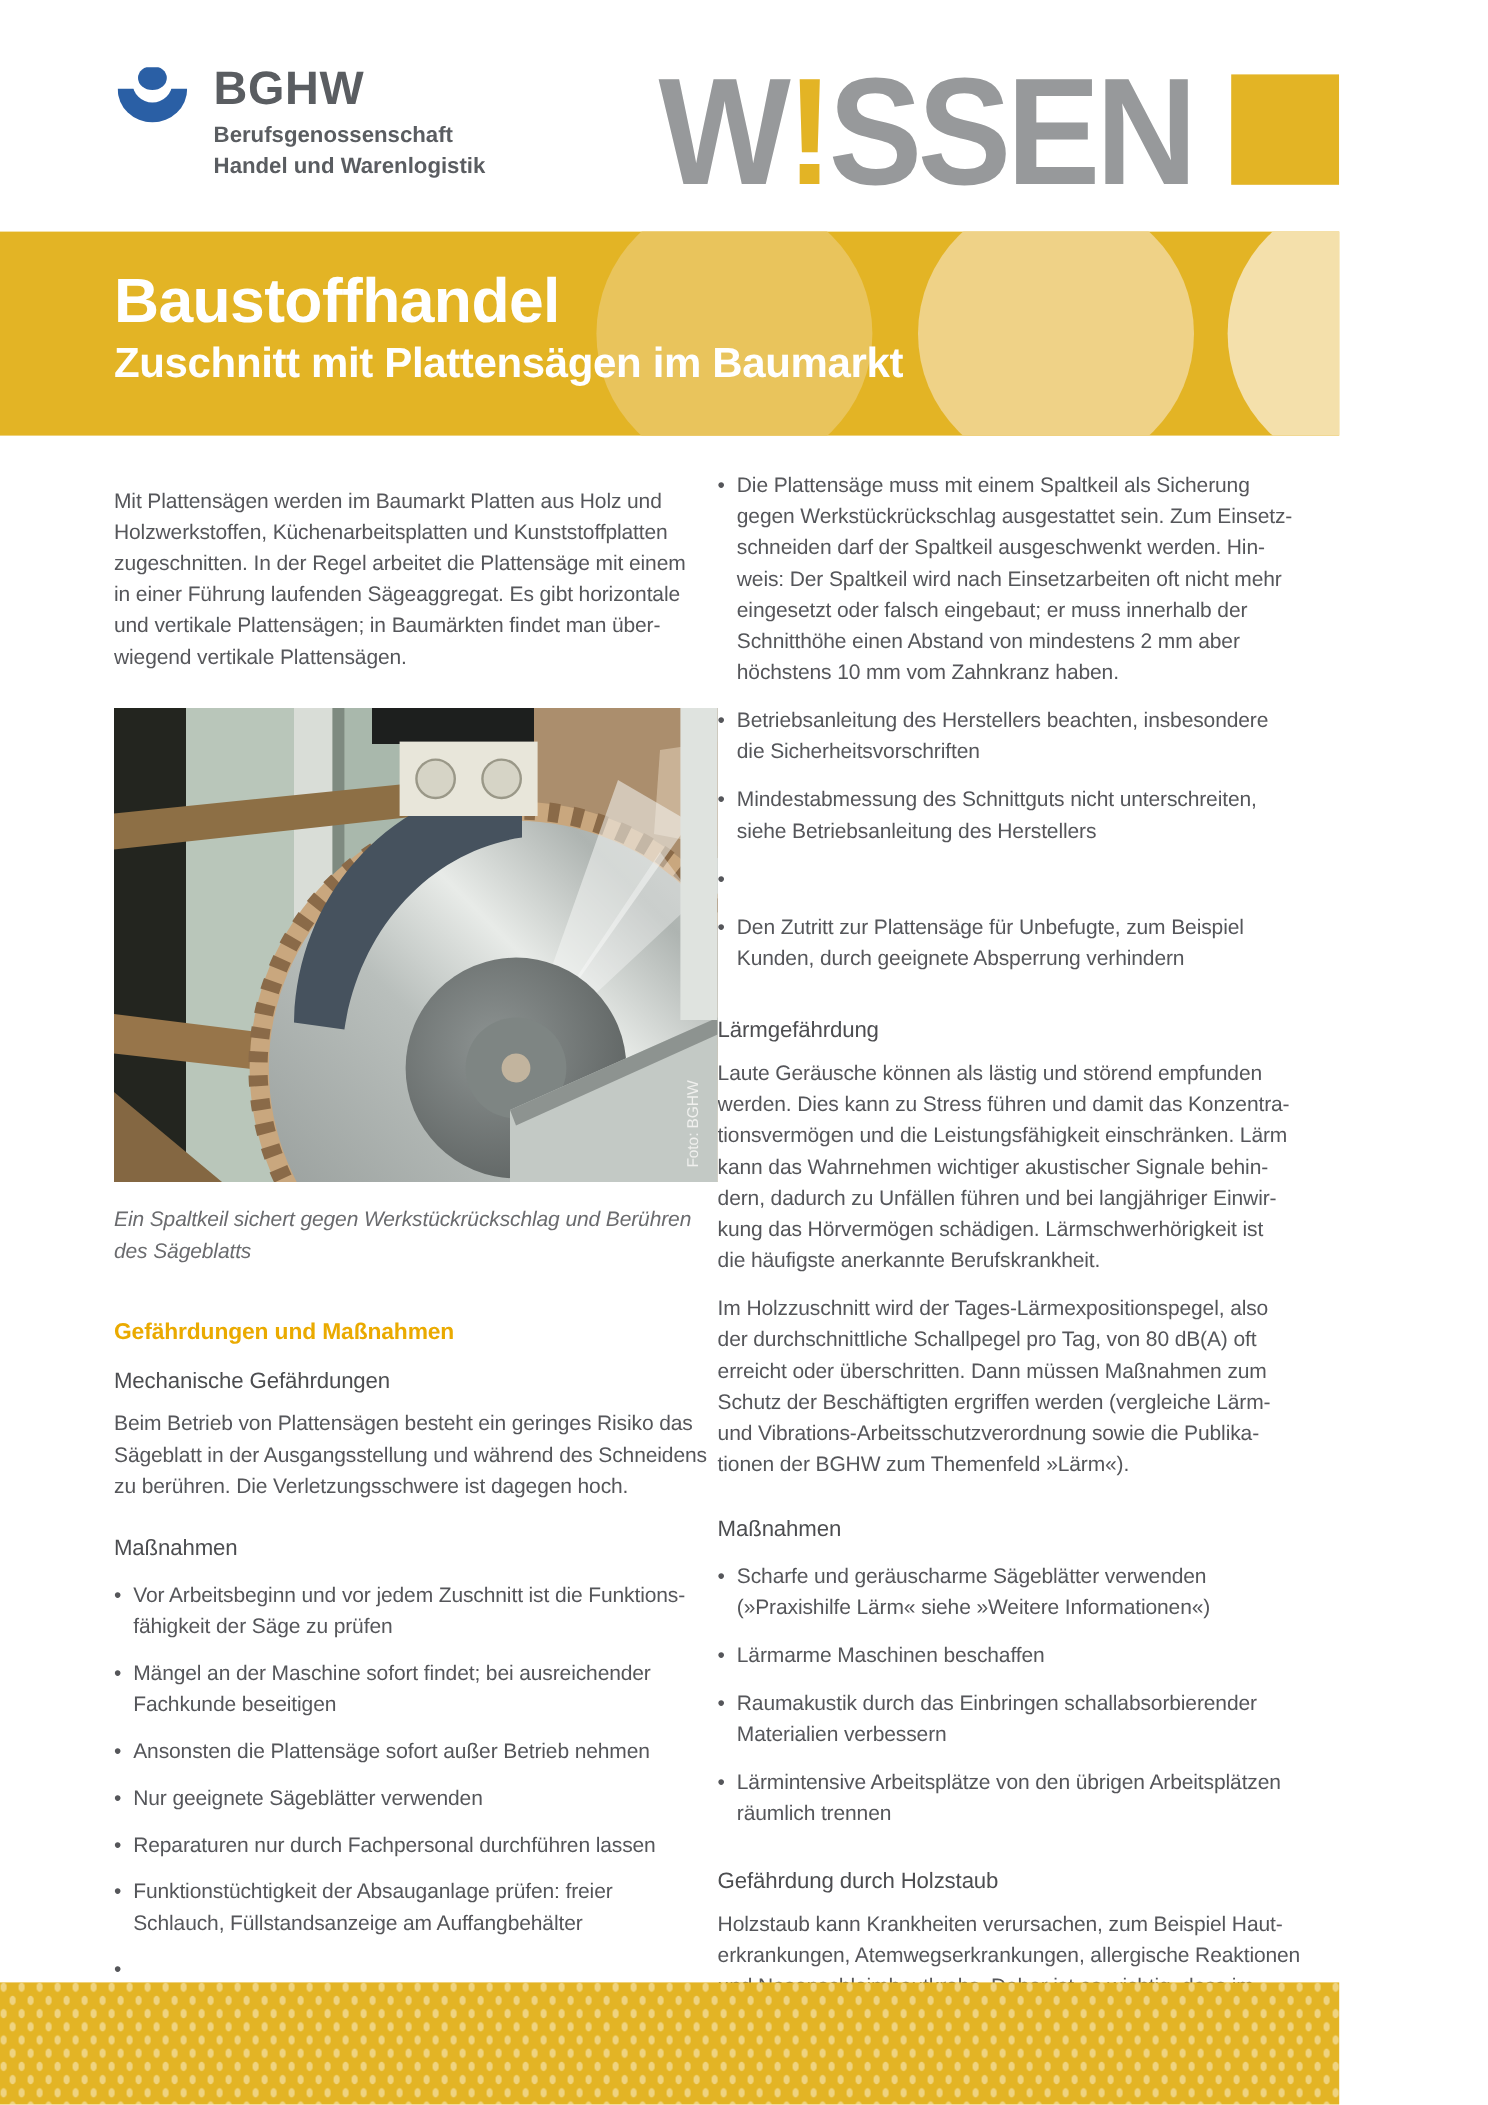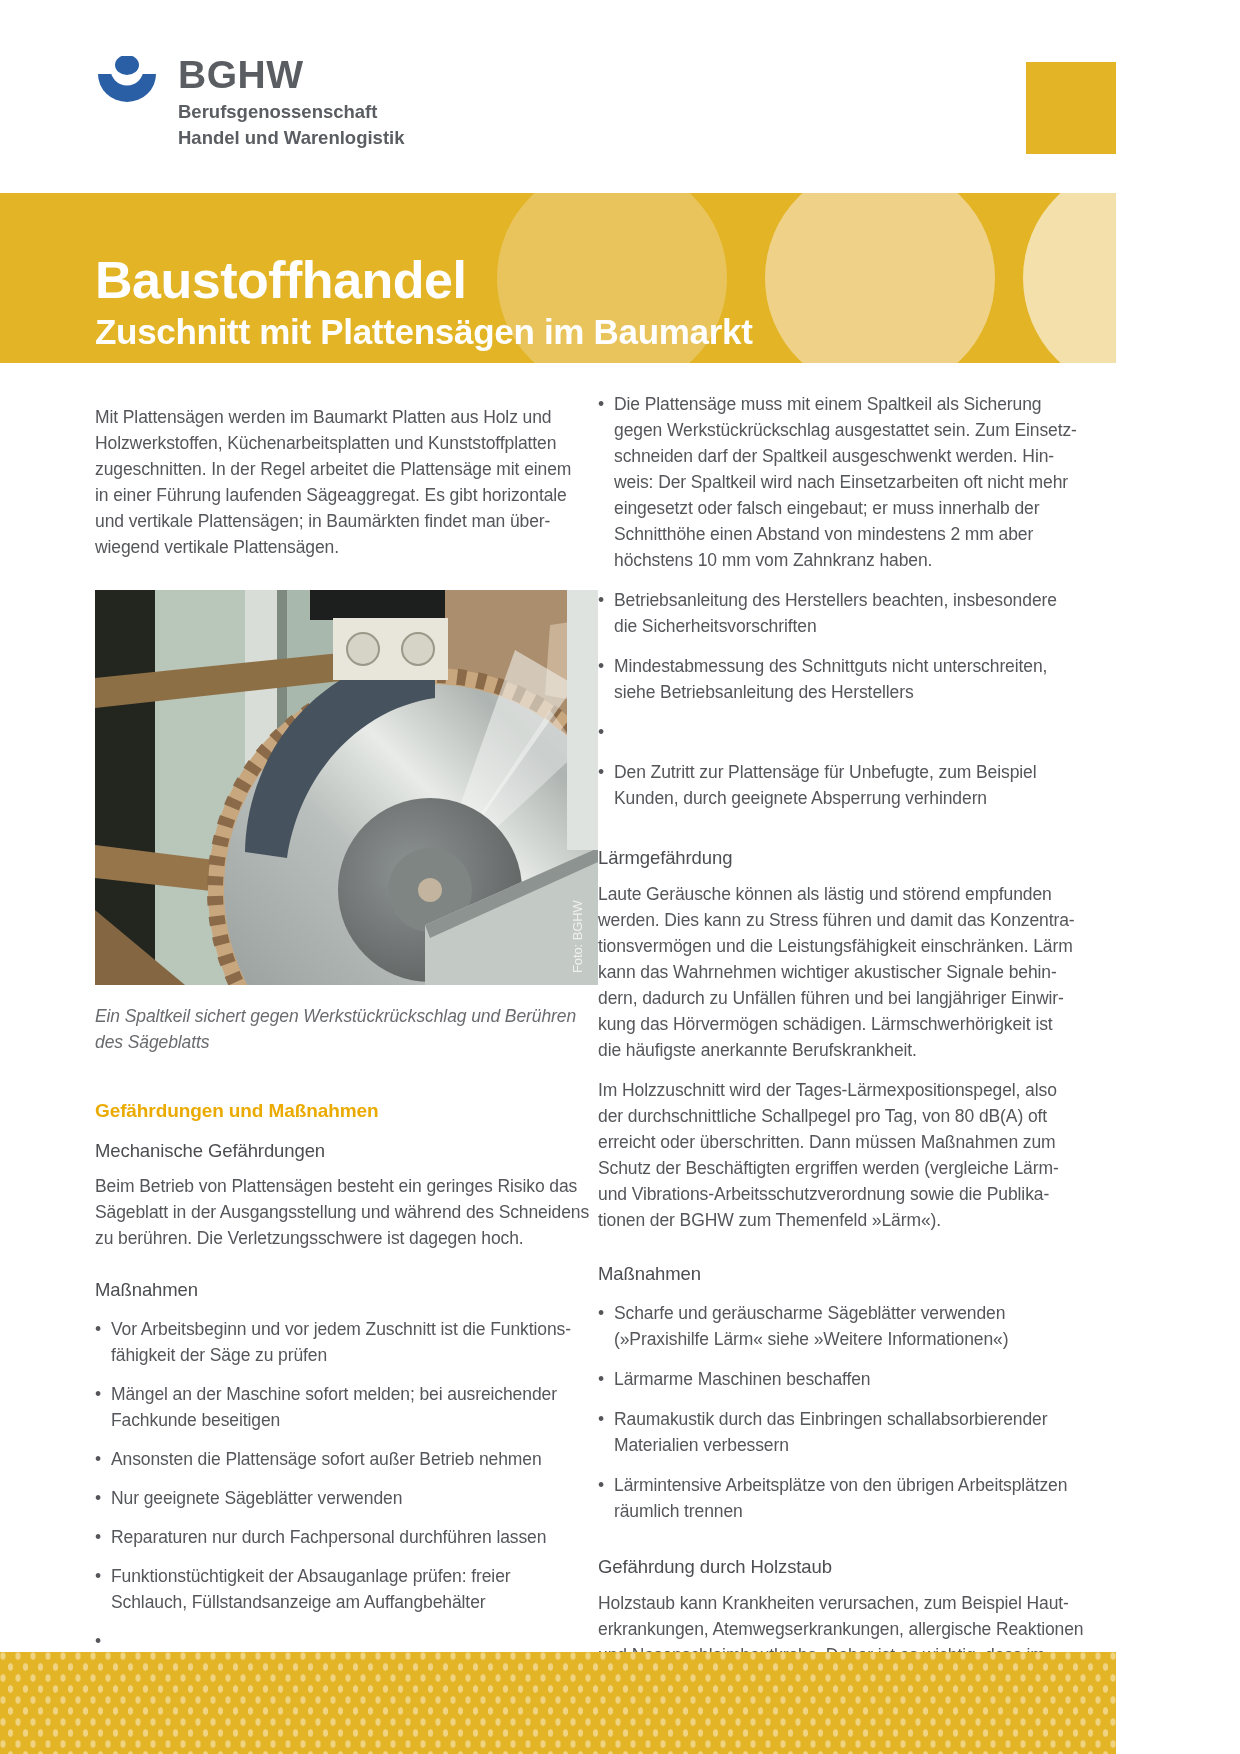--- a/index.html
+++ b/index.html
@@ -19,21 +19,21 @@
   .wissen-word .bang{color:#E3B425;}
   .wissen-square{position:absolute;top:62px;right:0;width:90px;height:92px;background:#E3B425;}
 
   
   .banner{position:absolute;left:0;top:193px;width:1240px;height:170px;background:#E3B425;overflow:hidden;}
   .banner .circ{position:absolute;border-radius:50%;top:-30px;width:230px;height:230px;}
   .c1{left:497px;background:#E9C45C;}
   .c2{left:765px;background:#EFD287;}
   .c3{left:1023px;background:#F4E0AB;}
   .banner-text{position:relative;padding:30px 0 0 95px;color:#ffffff;}
-  .banner-title{font-size:52px;font-weight:bold;line-height:56px;letter-spacing:-.5px;margin-top:29px;}
+  .banner-title{font-size:52px;font-weight:bold;line-height:56px;letter-spacing:-.5px;}
   .banner-subtitle{font-size:35px;font-weight:bold;line-height:42px;margin-top:3px;letter-spacing:-.3px;}
 
   
   .content{position:absolute;left:95px;top:363px;width:1051px;display:flex;
            font-size:17.5px;line-height:26px;letter-spacing:-.1px;}
   .col-l{width:503px;flex:none;}
   .col-r{width:497px;flex:none;}
   .pre{white-space:pre-line;}
   .intro{margin-top:41px;}
   .h-sub{font-weight:normal;color:#4C4D50;font-size:18.5px;}
@@ -65,20 +65,23 @@
       <circle cx="29" cy="13" r="16.5" fill="#ffffff"></circle>
       <ellipse cx="29" cy="9" rx="12" ry="10" fill="#2A5FA5"></ellipse>
     </svg>
     <div class="logo-text">
       <div class="logo-name">BGHW</div>
       <div class="logo-sub">Berufsgenossenschaft</div>
       <div class="logo-sub">Handel und Warenlogistik</div>
     </div>
   </div>
 
+  <div class="wissen">
+    <div class="wissen-word"><span>W</span><span class="bang">!</span><span>SSEN</span></div>
+  </div>
   <div class="wissen-square"></div>
 
   <div class="banner">
     <div class="circ c1"></div>
     <div class="circ c2"></div>
     <div class="circ c3"></div>
     <div class="banner-text">
       <div class="banner-title">Baustoffhandel</div>
       <div class="banner-subtitle">Zuschnitt mit Plattensägen im Baumarkt</div>
     </div>
@@ -159,21 +162,21 @@
       <div class="h-sub" style="margin-top:26px">Maßnahmen</div>
 
       <div>
         <div class="bi">
             <span class="dot">•</span>
             <span class="pre">Vor Arbeitsbeginn und vor jedem Zuschnitt ist die Funktions-
 fähigkeit der Säge zu prüfen</span>
           </div>
         <div class="bi">
             <span class="dot">•</span>
-            <span class="pre">Mängel an der Maschine sofort melden; bei ausreichender
+            <span class="pre">Mängel an der Maschine sofort findet; bei ausreichender
 Fachkunde beseitigen</span>
           </div>
         <div class="bi">
             <span class="dot">•</span>
             <span class="pre">Ansonsten die Plattensäge sofort außer Betrieb nehmen</span>
           </div>
         <div class="bi">
             <span class="dot">•</span>
             <span class="pre">Nur geeignete Sägeblätter verwenden</span>
           </div>

